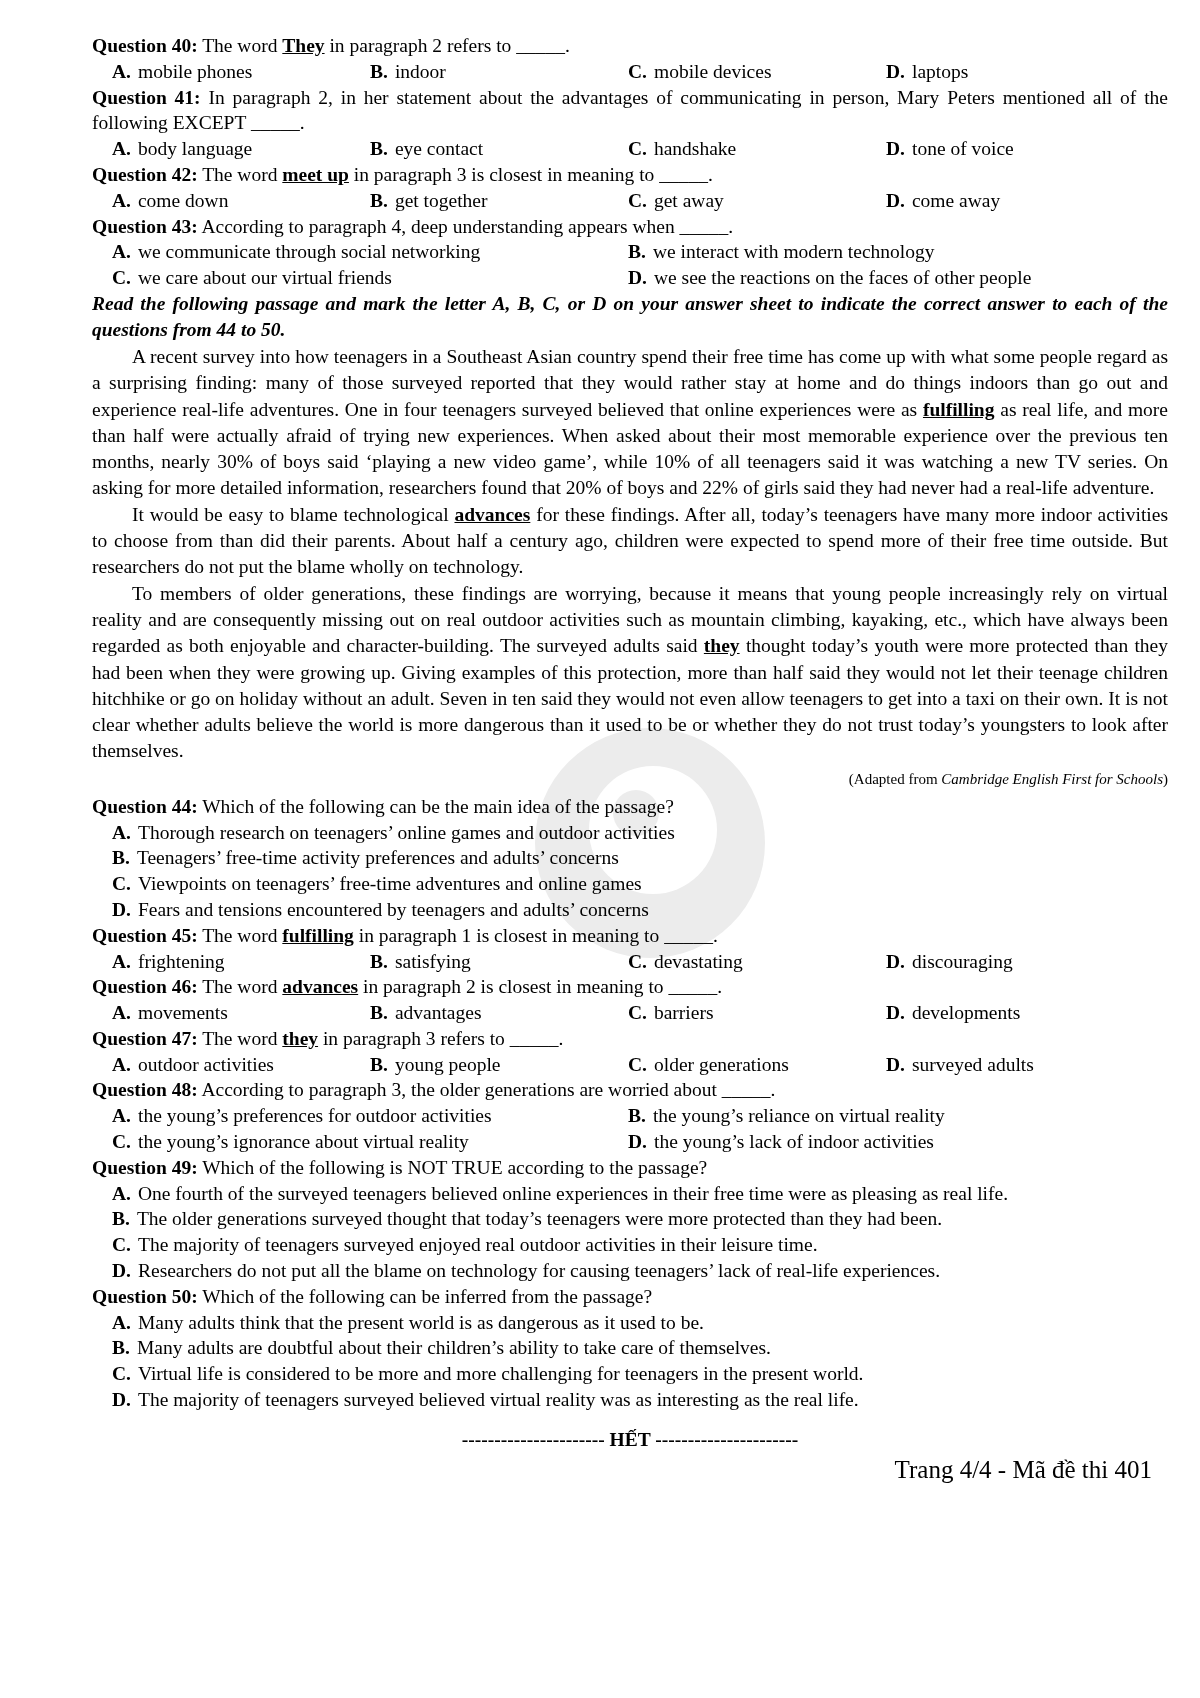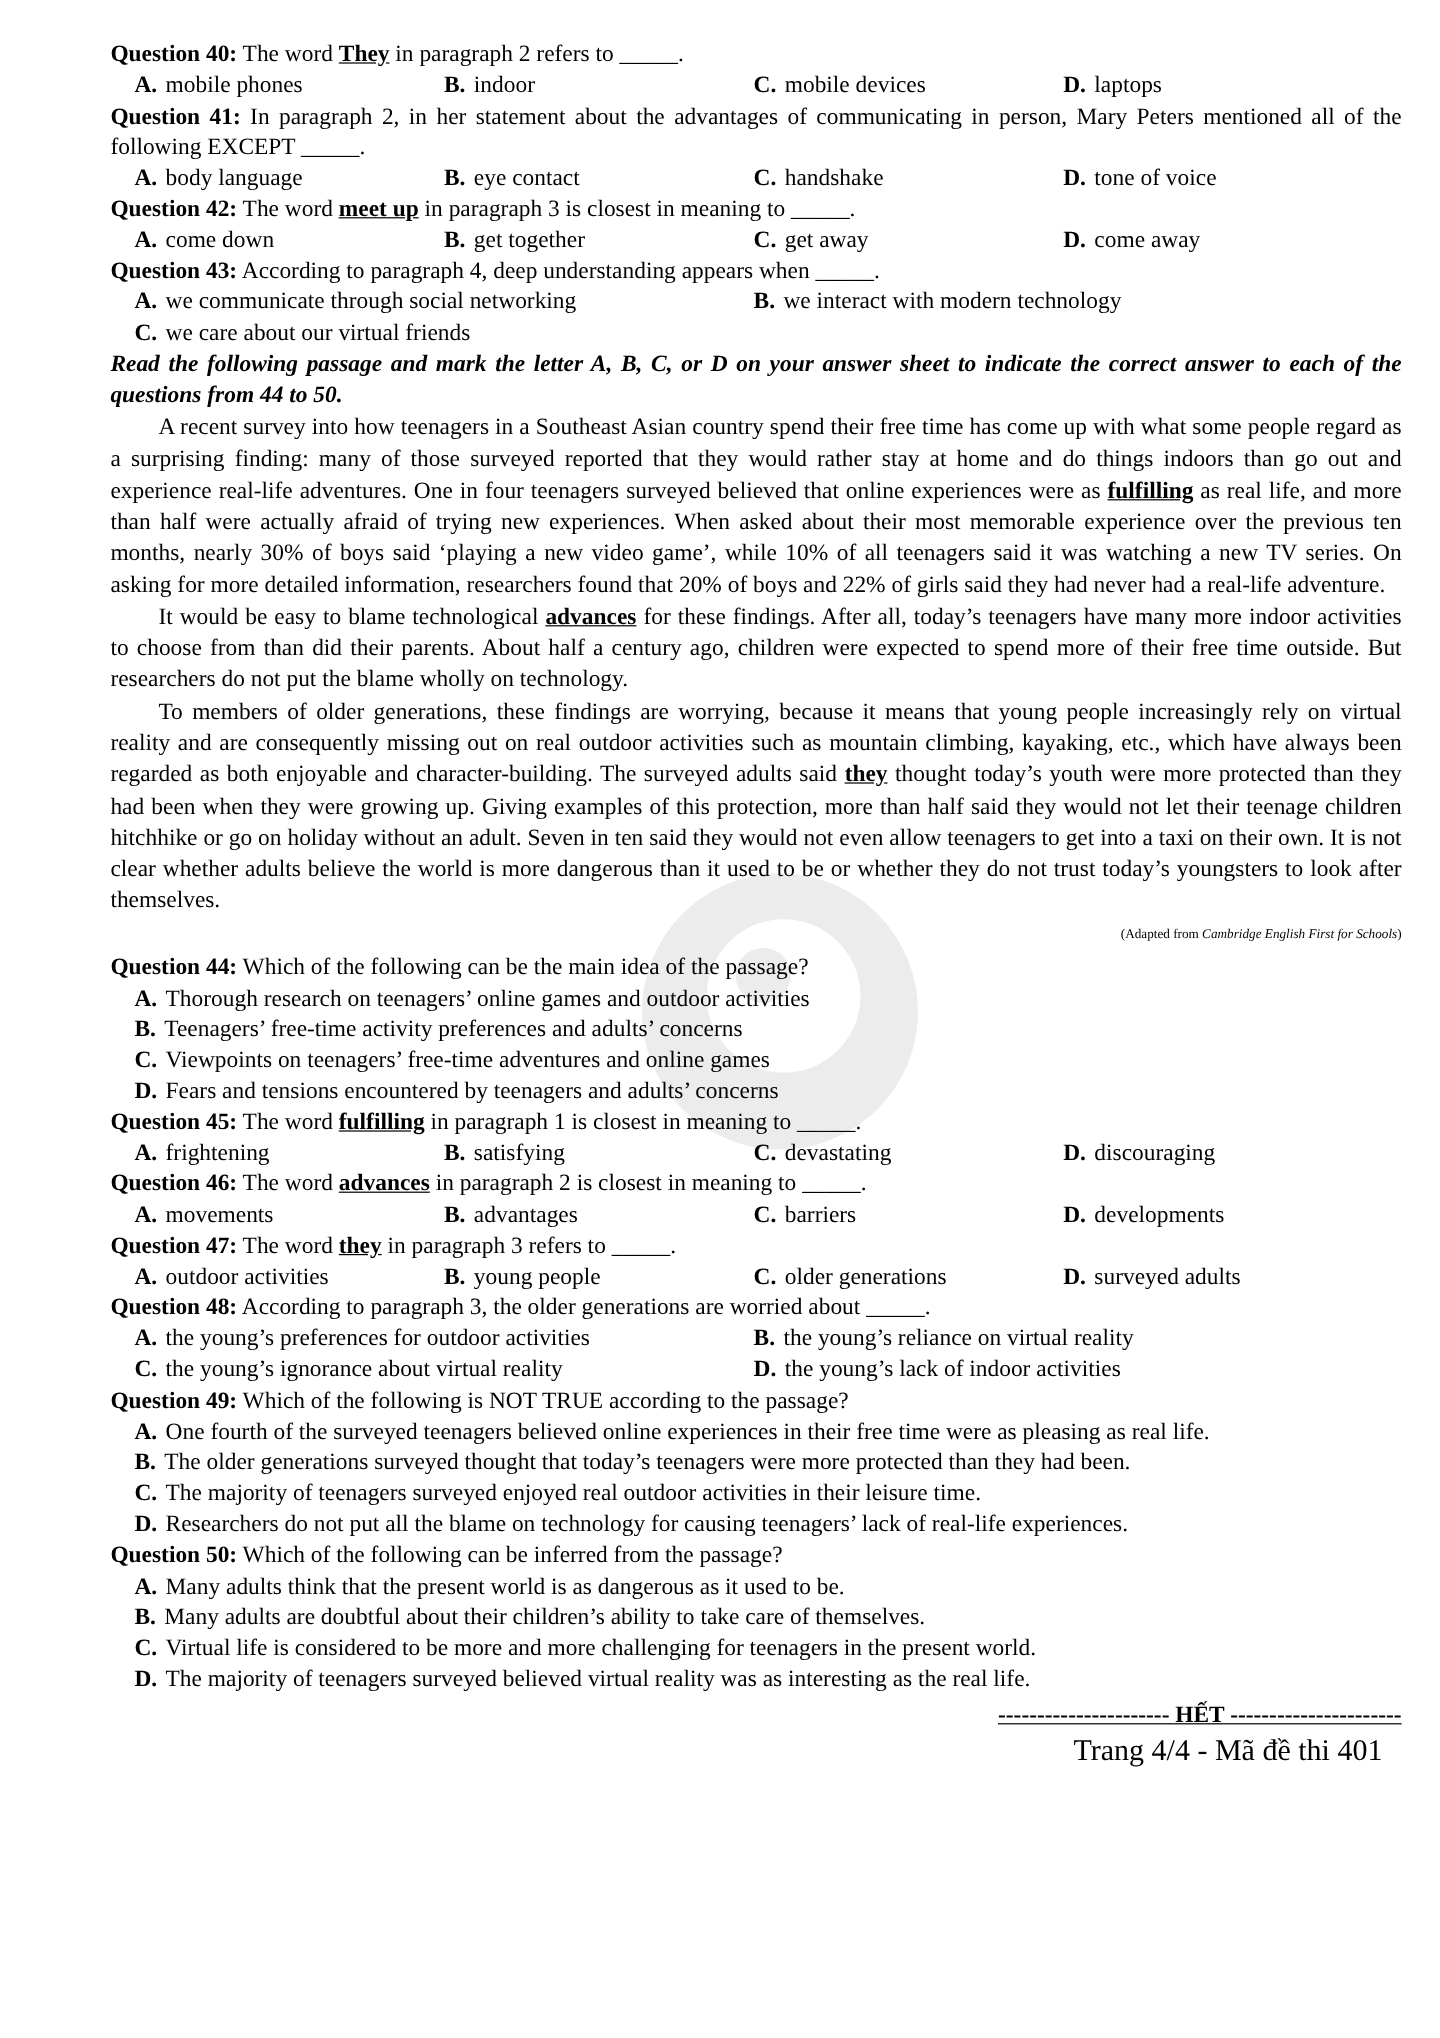--- a/index.html
+++ b/index.html
@@ -28,22 +28,22 @@
   .seg-u { text-decoration:underline; }
   .seg-i { font-style:italic; }
   .opts { display:grid; padding-left:20px; }
   .cols4 { grid-template-columns:258px 258px 258px 1fr; }
   .cols2 { grid-template-columns:516px 1fr; }
   .opt { white-space:nowrap; overflow:visible; }
   .olet { font-weight:bold; margin-right:7px; }
   .opt-line { text-indent:20px; text-align:justify; }
   .instruction { font-weight:bold; font-style:italic; text-align:justify; line-height:26.5px; }
   .ppara { text-indent:40px; text-align:justify; line-height:26.3px; }
-  .source { text-align:right; font-size:11px; line-height:29px; }
-  .divider { text-align:right; font-weight:bold; margin-top:3px; line-height:27px;text-decoration:underline; }
+  .source { text-align:right; font-size:15px; line-height:29px; }
+  .divider { text-align:center; font-weight:bold; margin-top:13px; line-height:27px; }
   .page-info { text-align:right; margin-top:4px; padding-right:16px; font-size:25px; }
 </style>
 </head>
 <body>
 
 <div class="watermark">
   <div class="wm-outer"></div>
   <div class="wm-inner"></div>
   <div class="wm-dot"></div>
 </div>
@@ -79,20 +79,21 @@
       <span class="opt"><b class="olet">D.</b><span>come away</span></span>
     </div>
   </section>
 
   <section>
     <p class="stem"><b class="qlabel">Question 43:</b><span><span> According to paragraph 4, deep understanding appears when _____.</span></span></p>
     <div class="opts cols2">
       <span class="opt"><b class="olet">A.</b><span>we communicate through social networking</span></span>
       <span class="opt"><b class="olet">B.</b><span>we interact with modern technology</span></span>
       <span class="opt"><b class="olet">C.</b><span>we care about our virtual friends</span></span>
+      <span class="opt"><b class="olet">D.</b><span>we see the reactions on the faces of other people</span></span>
     </div>
   </section>
 
   <p class="instruction">Read the following passage and mark the letter A, B, C, or D on your answer sheet to indicate the correct answer to each of the questions from 44 to 50.</p>
 
   <div>
     <p class="ppara"><span>A recent survey into how teenagers in a Southeast Asian country spend their free time has come up with what some people regard as a surprising finding: many of those surveyed reported that they would rather stay at home and do things indoors than go out and experience real-life adventures. One in four teenagers surveyed believed that online experiences were as </span><span class="seg-b seg-u">fulfilling</span><span> as real life, and more than half were actually afraid of trying new experiences. When asked about their most memorable experience over the previous ten months, nearly 30% of boys said ‘playing a new video game’, while 10% of all teenagers said it was watching a new TV series. On asking for more detailed information, researchers found that 20% of boys and 22% of girls said they had never had a real-life adventure.</span></p>
     <p class="ppara"><span>It would be easy to blame technological </span><span class="seg-b seg-u">advances</span><span> for these findings. After all, today’s teenagers have many more indoor activities to choose from than did their parents. About half a century ago, children were expected to spend more of their free time outside. But researchers do not put the blame wholly on technology.</span></p>
     <p class="ppara"><span>To members of older generations, these findings are worrying, because it means that young people increasingly rely on virtual reality and are consequently missing out on real outdoor activities such as mountain climbing, kayaking, etc., which have always been regarded as both enjoyable and character-building. The surveyed adults said </span><span class="seg-b seg-u">they</span><span> thought today’s youth were more protected than they had been when they were growing up. Giving examples of this protection, more than half said they would not let their teenage children hitchhike or go on holiday without an adult. Seven in ten said they would not even allow teenagers to get into a taxi on their own. It is not clear whether adults believe the world is more dangerous than it used to be or whether they do not trust today’s youngsters to look after themselves.</span></p>
     <p class="source"><span>(Adapted from </span><span class="seg-i">Cambridge English First for Schools</span><span>)</span></p>

